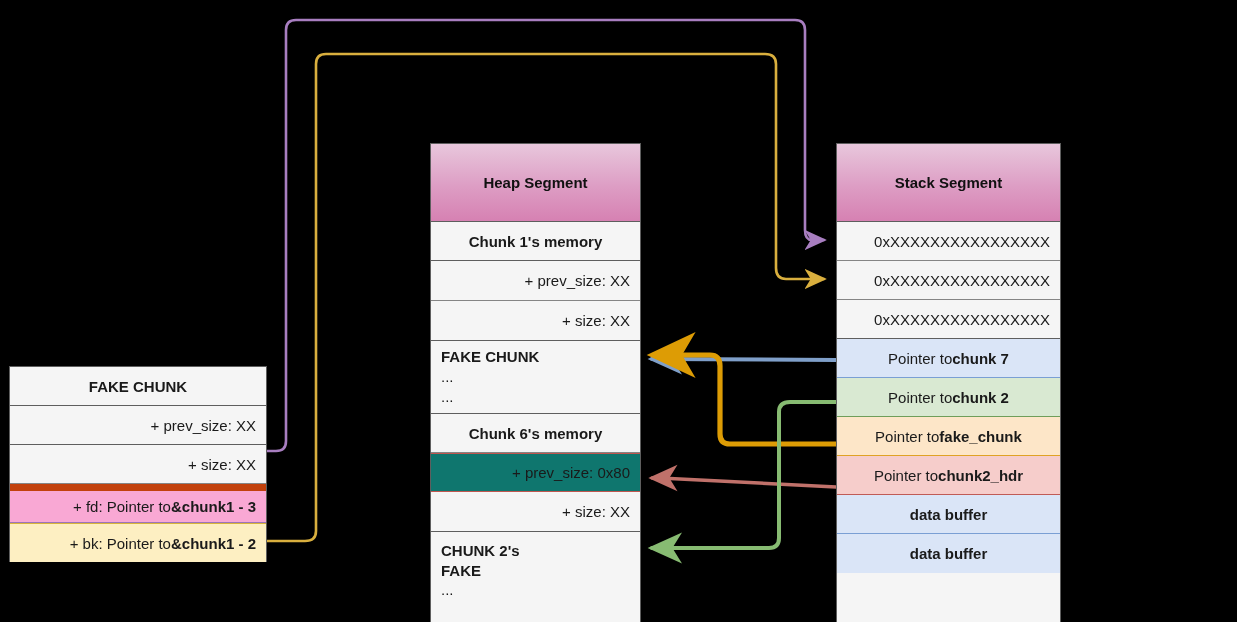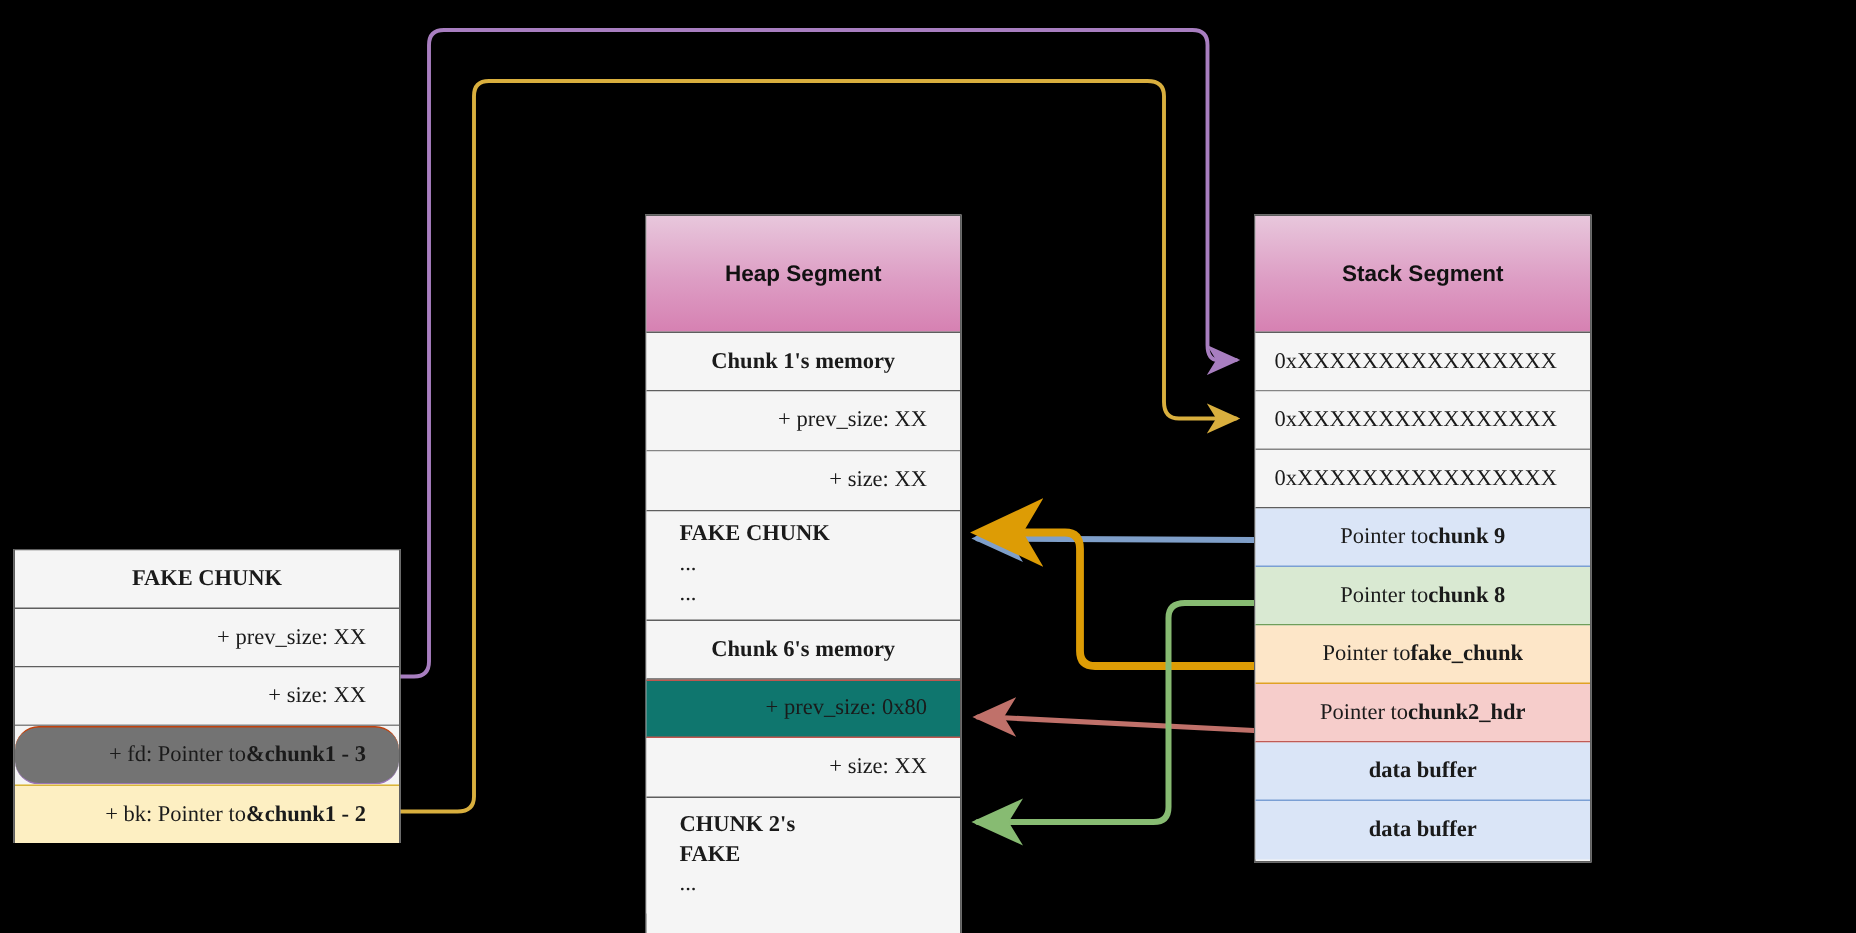--- a/index.html
+++ b/index.html
@@ -37,24 +37,23 @@
     color: #111;
     background: linear-gradient(180deg, #e8c7dc 0%, #dd9dc4 55%, #d681b2 100%);
     border-bottom: 1px solid #5e5e5e;
   }
   .row {
     border-bottom: 1px solid #858585;
     font-size: 15px;
     color: #1a1a1a;
     display: flex;
     align-items: center;
-    padding: 0 22px;
+    padding: 0 10px;
     background: #f5f5f5;
     min-height: 39px;
-    font-family: Liberation Serif, serif;
   }
   .row:last-child { border-bottom: none; }
   .row.center { justify-content: center; font-weight: bold; }
   .row.left { justify-content: flex-end; }
   .row.multi {
     flex-direction: column;
     align-items: flex-start;
     justify-content: center;
     padding-top: 6px; padding-bottom: 6px;
     line-height: 1.32;
@@ -62,26 +61,26 @@
   .row.multi .l1 { font-weight: bold; }
   .row.sep-strong { border-bottom: 1px solid #5e5e5e; }
   .row b { font-weight: bold; }
 
   
   .c-blue   { background: #dae5f7; border-bottom-color:#7a9fd4; }
   .c-green  { background: #d9e9d2; border-bottom-color:#6f9e5a; }
   .c-orange { background: #fde6c8; border-bottom-color:#e0a224; }
   .c-red    { background: #f6cdcb; border-bottom-color:#c05b56; }
   .c-pink   { background: #0f766e; border-bottom-color:#c0564f; border-top:1px solid #c0564f;}
-  .c-purple { background: #737373; border-bottom-color:#9b76b8; border-top:1px solid #c2410c;border-radius:16px;}
+  .c-purple { background: #f9a8d4; border-bottom-color:#9b76b8; border-top:7px solid #c2410c;}
   .c-yellow { background: #fdefc2; border-bottom-color:#d8b43a; border-top:1px solid #d8b43a;}
 
   
   #heap  { left: 430px; top: 143px; width: 211px; height: 593px; }
-  #stack { left: 836px; top: 143px; width: 225px; height: 432px; }
+  #stack { left: 836px; top: 143px; width: 225px; height: 480px; }
   #fake  { left: 9px;  top: 366px; width: 258px; height: 196px; }
 
   #stack .row { min-height: 39px; }
   #fake .row  { min-height: 39px; }
 </style>
 </head>
 <body>
 
 <div id="stage">
 
@@ -161,25 +160,25 @@
     </div>
     <div class="row left">
       <span>0xXXXXXXXXXXXXXXXX</span>
     </div>
     <div class="row left sep-strong">
       <span>0xXXXXXXXXXXXXXXXX</span>
     </div>
 
     <div class="row center c-blue" style="font-weight:normal">
       <span>Pointer to </span>
-        <b>chunk 9</b>
+        <b>chunk 7</b>
     </div>
     <div class="row center c-green" style="font-weight:normal">
       <span>Pointer to </span>
-        <b>chunk 8</b>
+        <b>chunk 2</b>
     </div>
     <div class="row center c-orange" style="font-weight:normal">
       <span>Pointer to </span>
         <b>fake_chunk</b>
     </div>
     <div class="row center c-red" style="font-weight:normal">
       <span>Pointer to </span>
         <b>chunk2_hdr</b>
     </div>
     <div class="row center c-blue">

